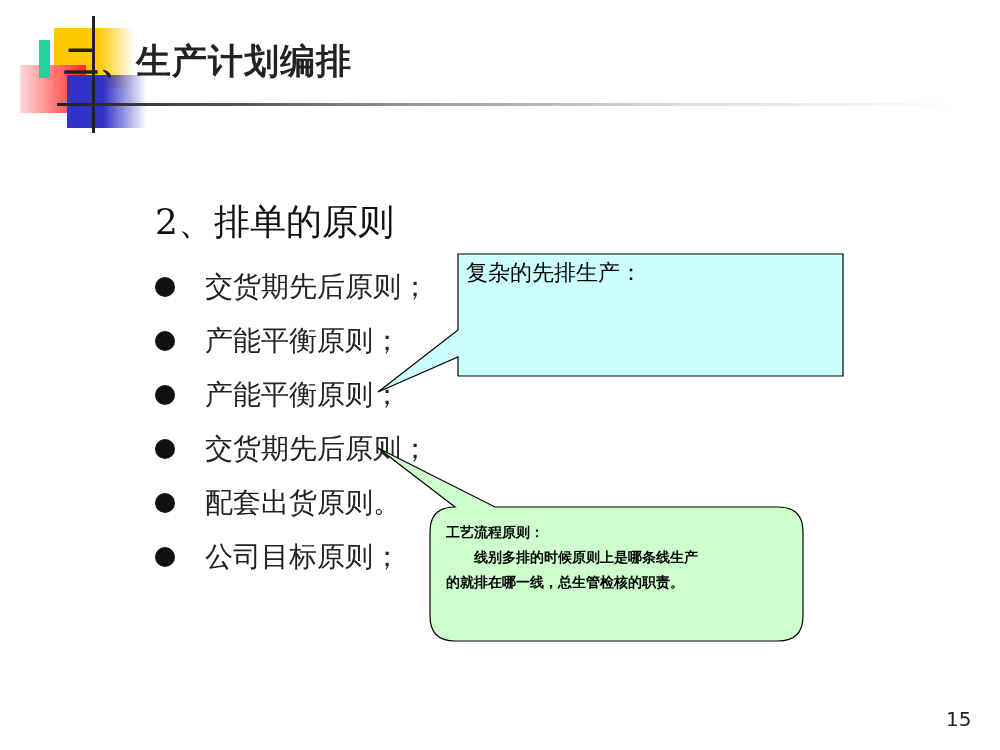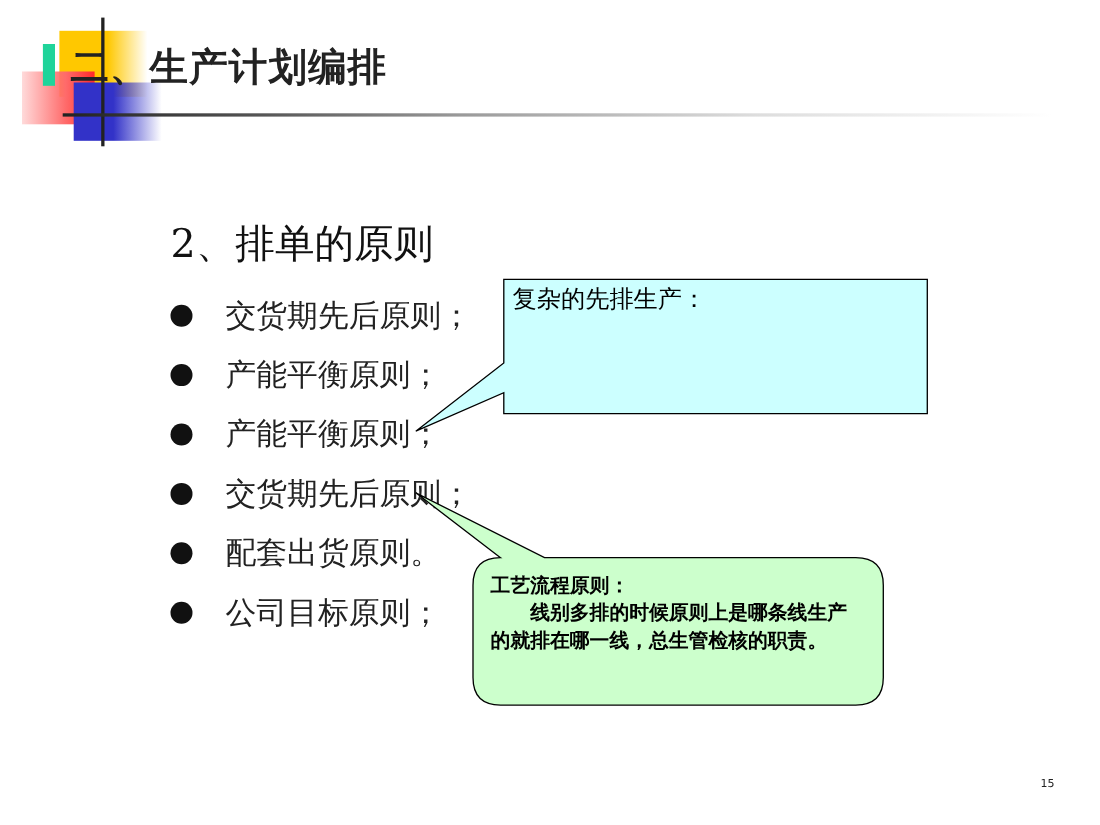--- a/index.html
+++ b/index.html
@@ -20,24 +20,24 @@
     font-family:"DejaVu Sans", sans-serif; white-space:nowrap; }
   .subtitle { left:155px; top:198px; font-size:36px; color:#111;
     font-family:"DejaVu Serif", serif; white-space:nowrap; }
   .bullets { left:155px; top:260px; margin:0; padding:0; list-style:none; }
   .bullets li { height:54px; display:flex; align-items:center; font-size:28px; color:#222;
     font-family:"DejaVu Serif", serif; white-space:nowrap; }
   .bullet-dot { width:20px; height:20px; border-radius:50%; background:#111; margin-right:30px; flex:none; }
   svg.callouts { position:absolute; left:0; top:0; }
   .callout1-text { left:466px; top:258px; width:372px; font-size:22px; line-height:29px; color:#000;
     font-family:"DejaVu Sans", sans-serif; }
-  .callout2-text { left:446px; top:520px; width:350px; font-size:18px; line-height:25px; color:#000;
+  .callout2-text { left:446px; top:520px; width:350px; font-size:14px; line-height:25px; color:#000;
     font-weight:bold; font-family:"DejaVu Sans", sans-serif; }
   .indent { display:block; padding-left:2em; }
-  .page-num { left:946px; top:707px; font-size:10px; color:#222; font-family:"DejaVu Sans", sans-serif; }
+  .page-num { left:946px; top:707px; font-size:20px; color:#222; font-family:"DejaVu Sans", sans-serif; }
 </style>
 </head>
 <body>
 
 <div class="abs deco-yellow"></div>
 <div class="abs deco-red"></div>
 <div class="abs deco-blue"></div>
 <div class="abs deco-green"></div>
 <div class="abs title">二、生产计划编排</div>
 <div class="abs deco-vline"></div>

